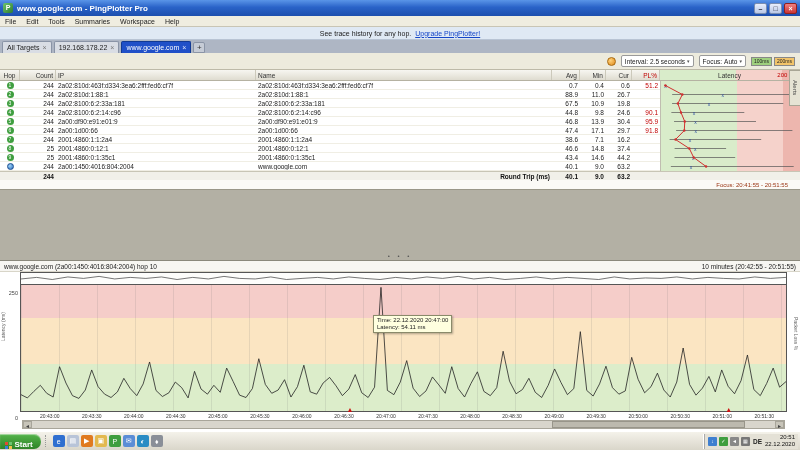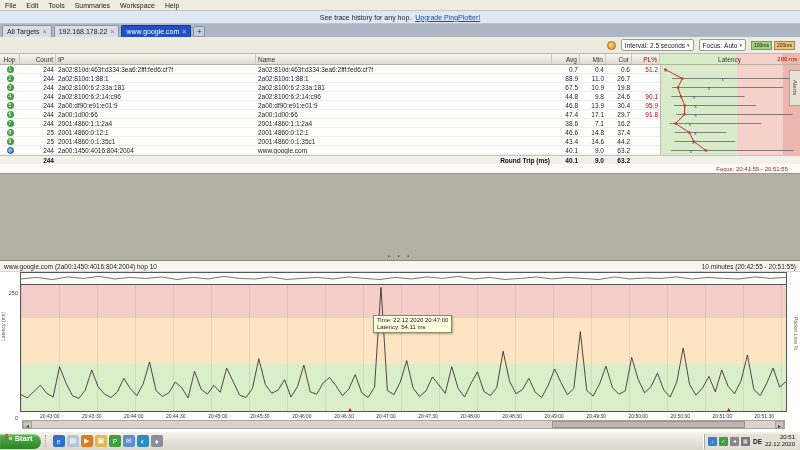--- a/index.html
+++ b/index.html
@@ -116,40 +116,48 @@
   .scroll{margin:0 2px 2px 2px;height:9px;background:#d8d5cc;border:1px solid #a8a59a;display:flex;align-items:stretch;}
   .scroll .arr{width:9px;font-size:5px;line-height:8px;text-align:center;background:#c8c5ba;color:#444;border:1px solid #a8a59a;}
   .scroll .track{flex:1;position:relative;}
   .scroll .thumb{position:absolute;right:4%;top:0;bottom:0;width:26%;background:#bcb9ae;border:1px solid #98958a;}
 
   
   .taskbar{height:19px;background:linear-gradient(#f4f2ea,#d9d6ca);border-top:1px solid #fff;display:flex;
     align-items:center;gap:3px;flex:0 0 auto;padding-right:2px;}
   .startbtn{height:15px;margin:0;padding:0 8px 0 5px;border-radius:0 7px 7px 0;
     background:linear-gradient(#55b44a,#2e8427);color:#fff;font-weight:bold;font-size:8px;display:flex;
-    align-items:flex-start;gap:3px;box-shadow:inset 0 1px 1px rgba(255,255,255,.5);}
+    align-items:flex-end;gap:3px;box-shadow:inset 0 1px 1px rgba(255,255,255,.5);}
   .flag{display:grid;grid-template-columns:3px 3px;grid-template-rows:3px 3px;gap:0.5px;}
   .flag i{display:block;}
   .qlsep{width:4px;height:12px;border-left:1px dotted #999;margin:0 1px;}
   .quicklaunch{display:flex;gap:2px;align-items:center;}
   .ql{width:12px;height:12px;border-radius:2px;display:flex;align-items:center;justify-content:center;
     font-size:7px;color:#fff;}
   .taskbar .spacer{flex:1;}
   .tray{height:15px;border-left:1px solid #aaa;box-shadow:-1px 0 0 #fff;display:flex;align-items:center;
     gap:3px;padding:0 3px;background:#e4e1d6;}
   .trayic{width:9px;height:9px;border-radius:1px;display:flex;align-items:center;justify-content:center;
     font-size:5px;color:#fff;}
   .lang{font-size:6.5px;font-weight:bold;color:#222;}
   .clock{text-align:right;font-size:6px;line-height:7px;color:#111;}
 </style>
 </head>
 <body>
 
 <div class="window">
 
+  <div class="titlebar">
+    <span class="appicon">P</span>
+    <span>www.google.com - PingPlotter Pro</span>
+    <span class="spacer"></span>
+    <span class="winbtn">–</span>
+    <span class="winbtn">□</span>
+    <span class="winbtn close">×</span>
+  </div>
 
   <div class="menubar" id="menubar">
       <span class="menu-item">File</span>
       <span class="menu-item">Edit</span>
       <span class="menu-item">Tools</span>
       <span class="menu-item">Summaries</span>
       <span class="menu-item">Workspace</span>
       <span class="menu-item">Help</span>
     </div>
 

